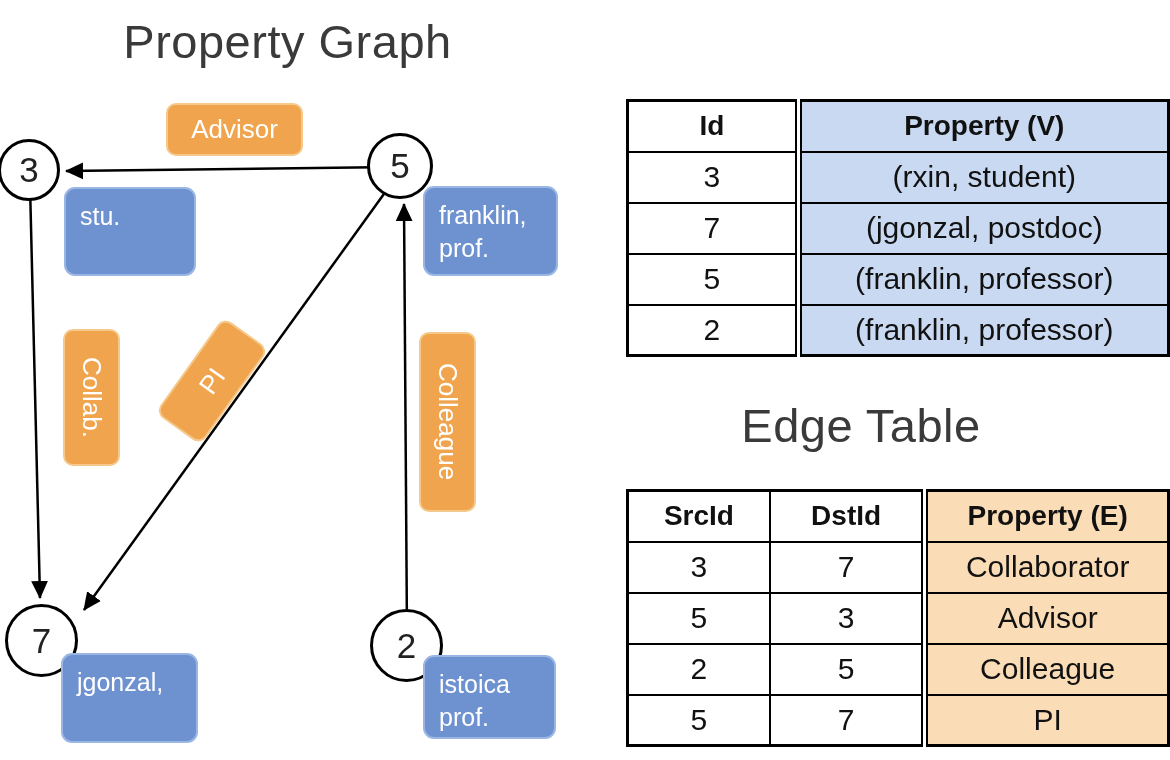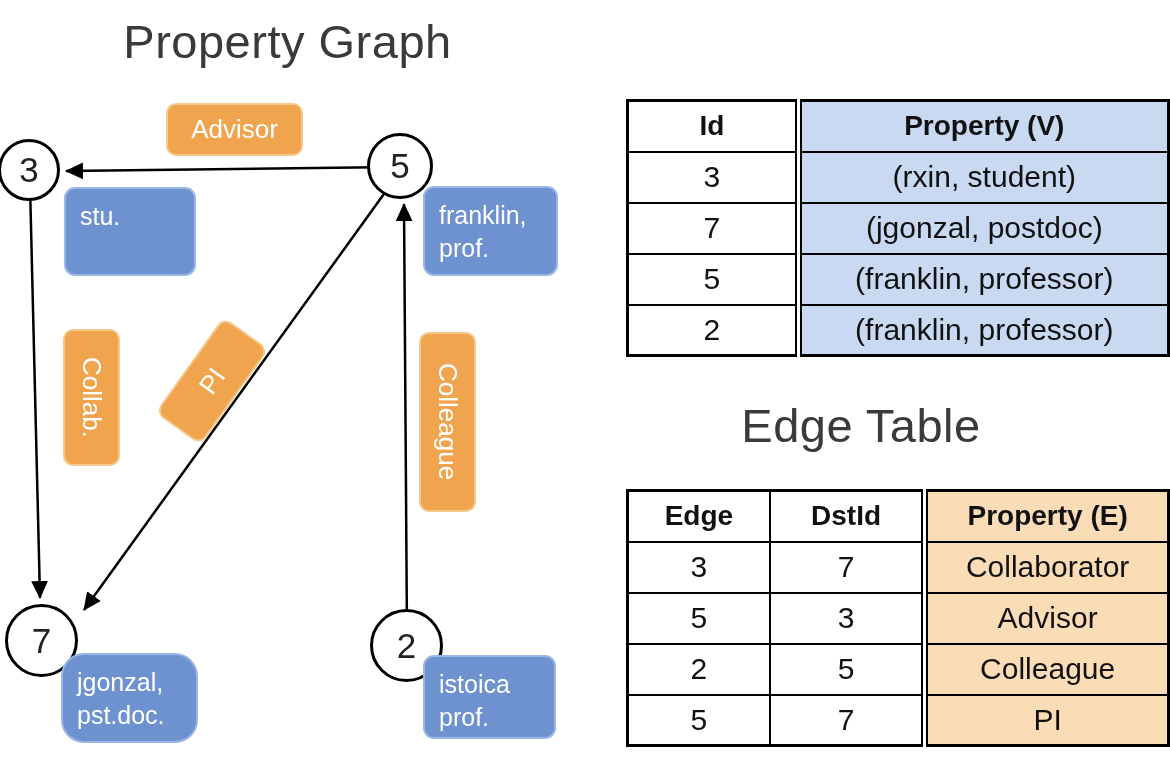--- a/index.html
+++ b/index.html
@@ -57,21 +57,21 @@
     border: 2.5px solid #9ab6e4;
     border-radius: 11px;
     color: #fff;
     font-size: 25px;
     line-height: 1.32;
     padding: 11px 6px 0 14px;
     z-index: 2;
   }
   .b3 { left: 64px;  top: 187px; width: 132px; height: 89px; }
   .b5 { left: 423px; top: 186px; width: 135px; height: 90px; }
-  .b7 { left: 61px;  top: 653px; width: 137px; height: 90px; border-radius: 23px; }
+  .b7 { left: 61px;  top: 653px; width: 137px; height: 90px; }
   .b2 { left: 423px; top: 655px; width: 133px; height: 84px; }
 
   .ebox {
     position: absolute;
     background: #f0a44d;
     border: 2.5px solid #f5c98c;
     border-radius: 10px;
     color: #fff;
     font-size: 26px;
     display: flex;
@@ -148,21 +148,20 @@
 
     <div class="vbox b3">
       <div>stu.</div>
     </div>
     <div class="vbox b5">
       <div>franklin,</div>
       <div>prof.</div>
     </div>
     <div class="vbox b7">
       <div>jgonzal,</div>
-      <div>pst.doc.</div>
     </div>
     <div class="vbox b2">
       <div>istoica</div>
       <div>prof.</div>
     </div>
 
     <div class="ebox advisor">
       <span>Advisor</span>
     </div>
     <div class="ebox collab vert">
@@ -210,21 +209,21 @@
   <div class="big-title title-edge">Edge Table</div>
 
   <table class="edge-table">
     <colgroup>
         <col style="width:152px">
         <col style="width:166px">
         <col style="width:254px">
       </colgroup>
     <tbody>
         <tr>
-      <th>Edge</th>
+      <th>SrcId</th>
       <th>DstId</th>
       <th class="prop-e">Property (E)</th>
     </tr>
     <tr>
       <td>3</td>
       <td>7</td>
       <td class="prop-e">Collaborator</td>
     </tr>
     <tr>
       <td>5</td>

